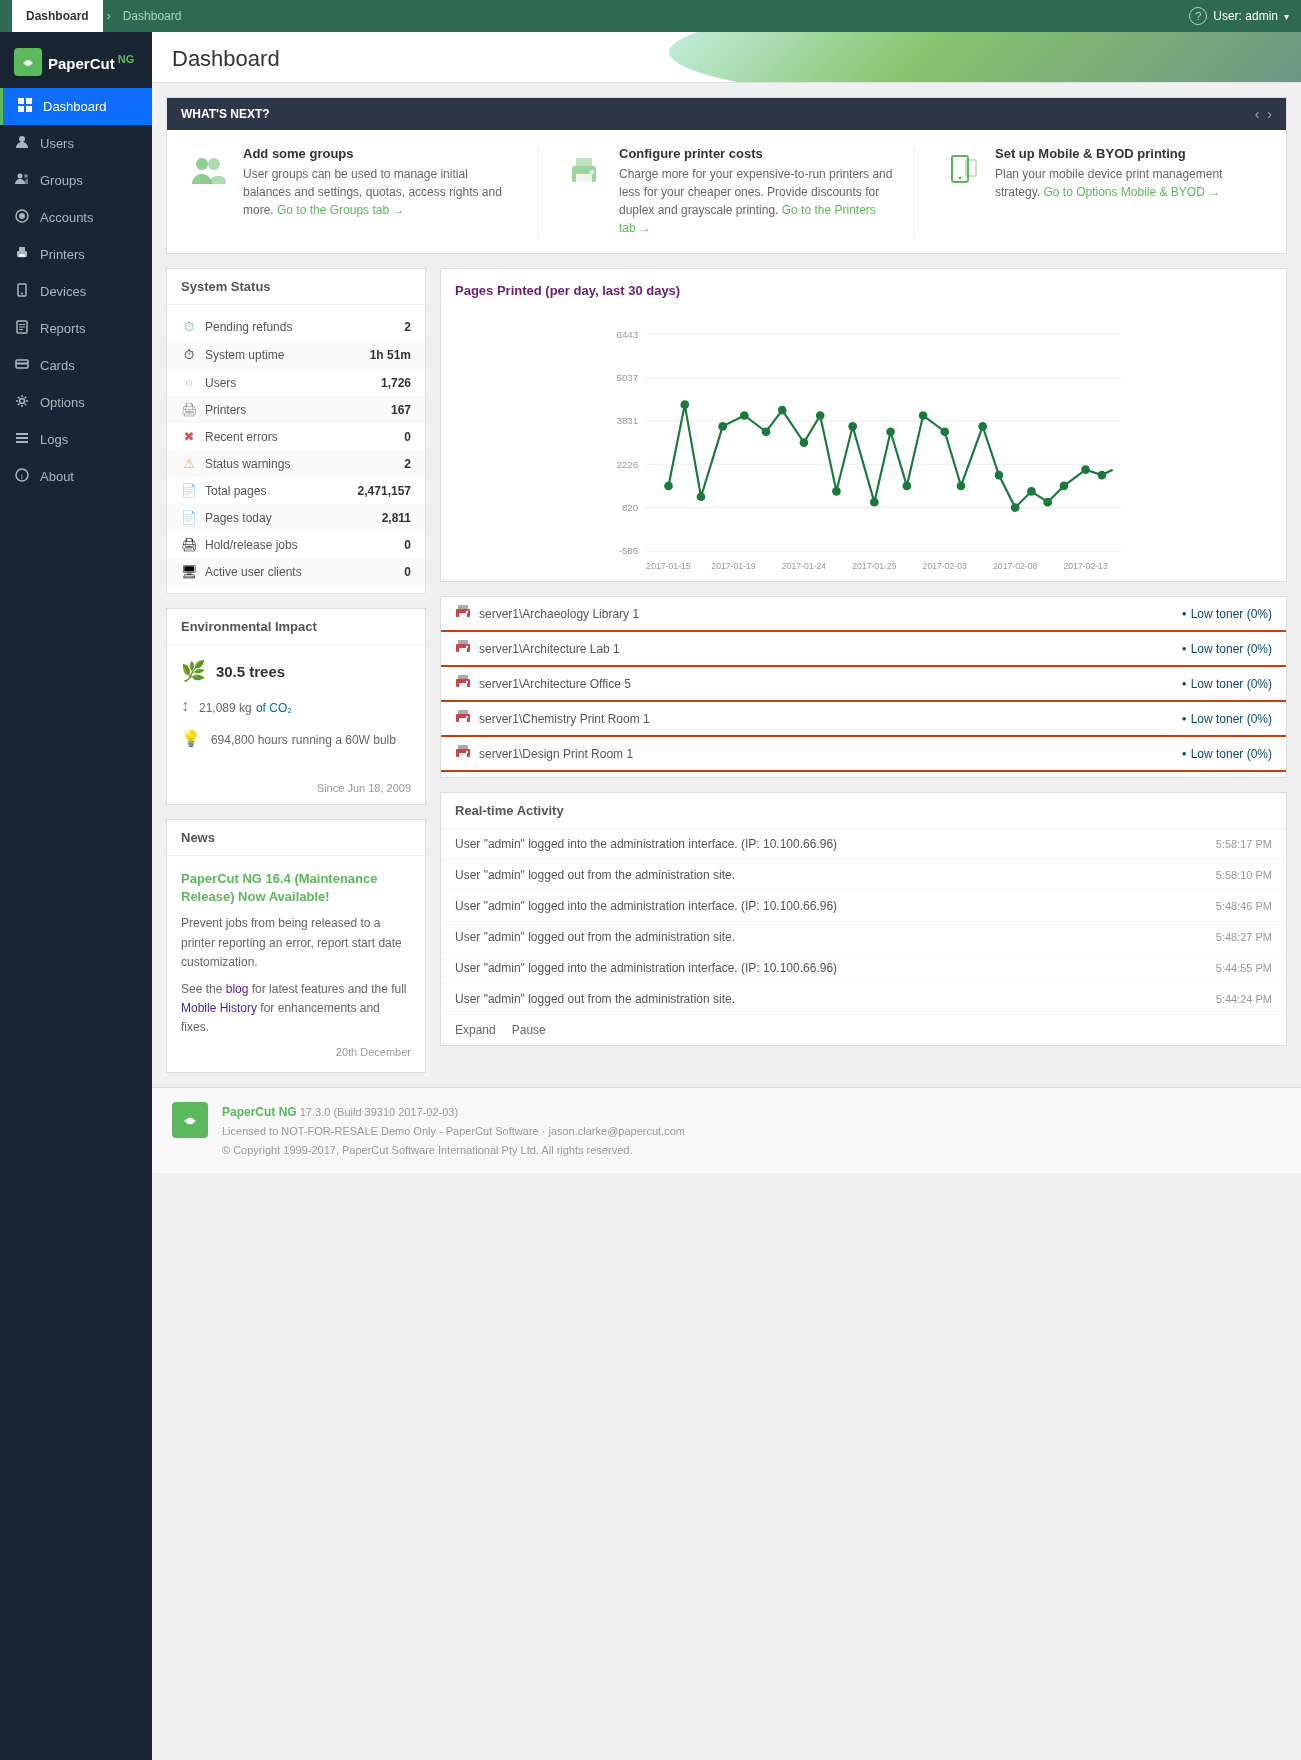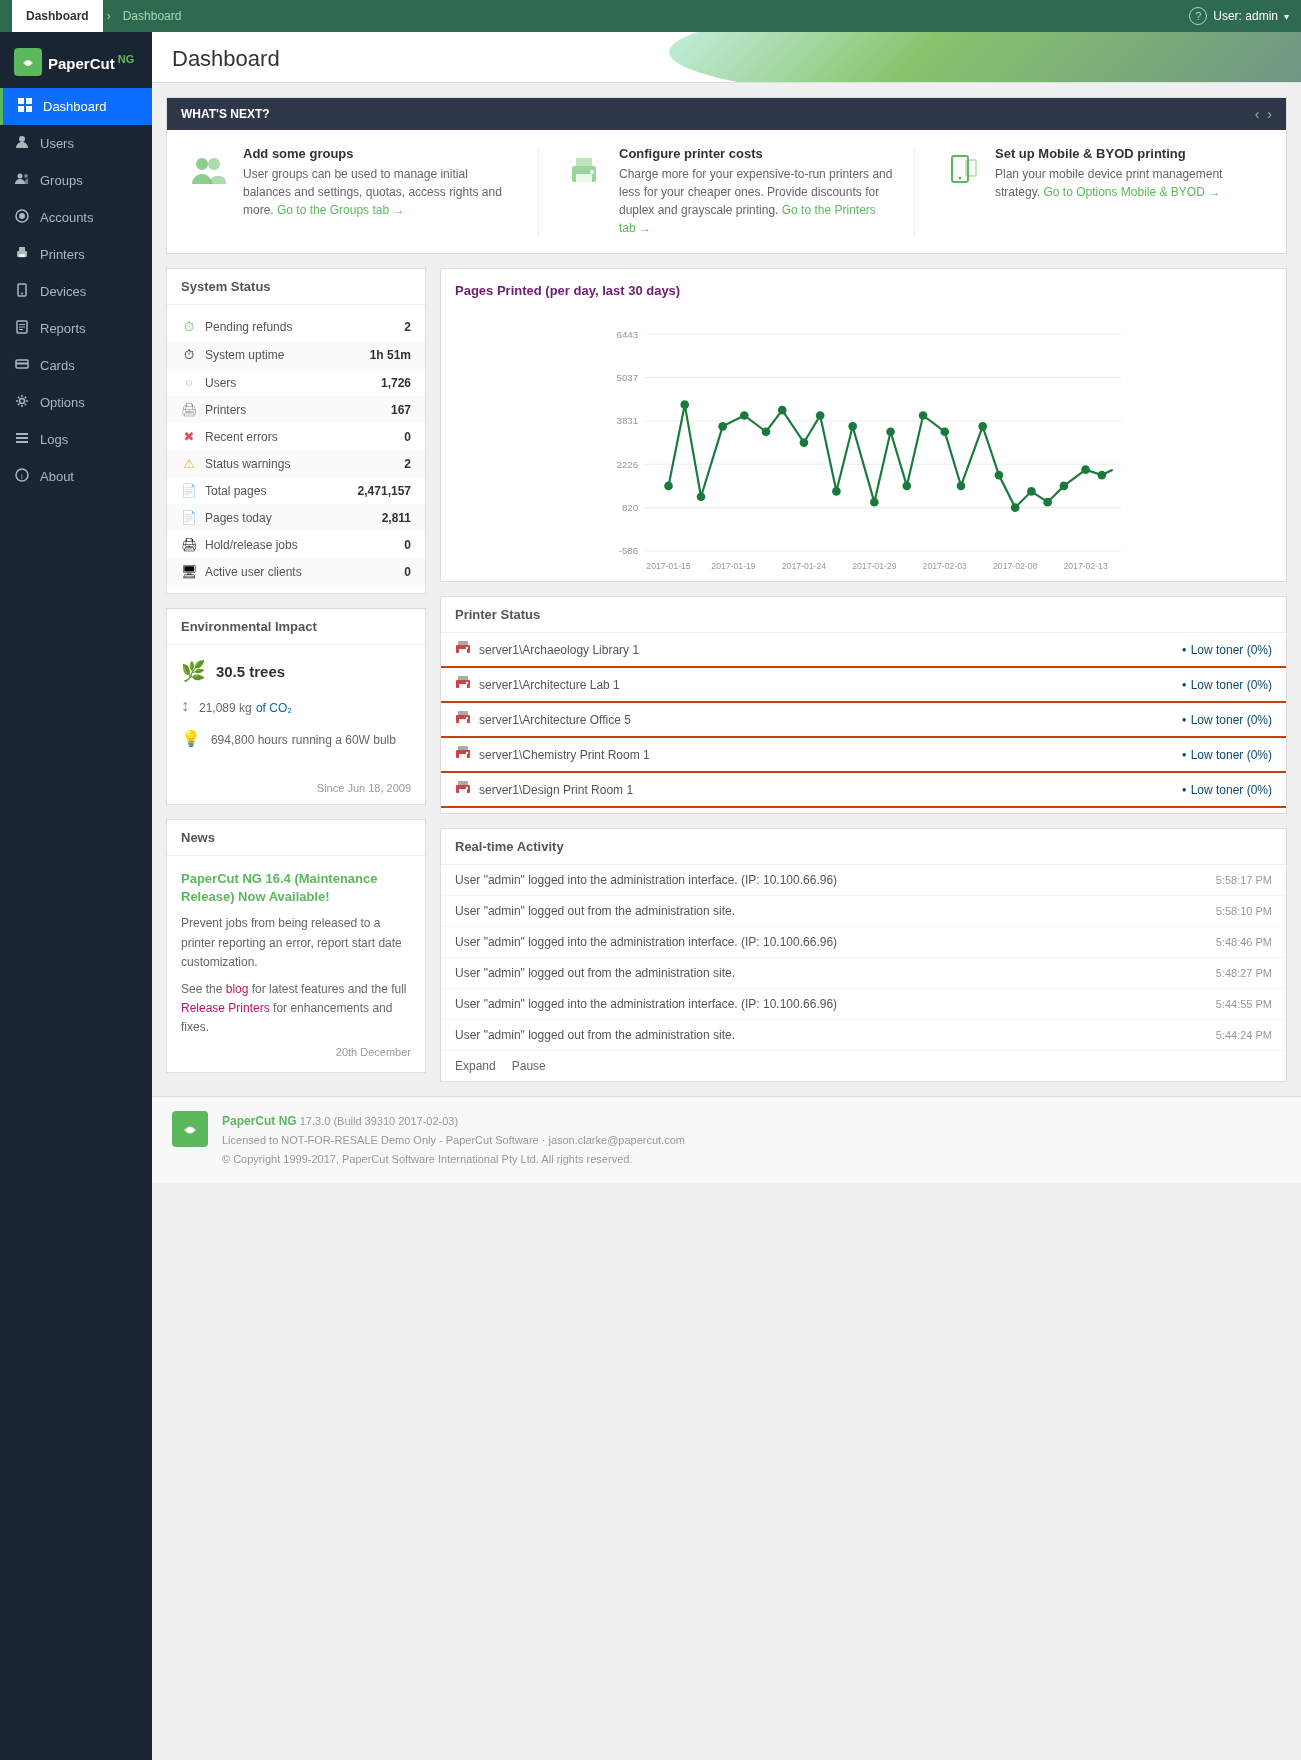--- a/index.html
+++ b/index.html
@@ -147,21 +147,21 @@
     .activity-row { display: flex; align-items: center; padding: 8px 14px; border-bottom: 1px solid #f5f5f5; gap: 8px; }
     .activity-text { flex: 1; font-size: 12px; color: #555; }
     .activity-time { font-size: 11px; color: #999; white-space: nowrap; }
     .activity-footer { display: flex; gap: 16px; padding: 8px 14px; }
     .activity-footer a { font-size: 12px; color: #666; text-decoration: none; cursor: pointer; }
 
     
     .news-body { padding: 14px; }
     .news-title a { color: #5cb85c; text-decoration: none; font-size: 13px; font-weight: bold; line-height: 1.4; }
     .news-body p { font-size: 12px; color: #666; line-height: 1.6; margin: 8px 0; }
-    .news-body a { color: #be185d; text-decoration: none; }
+    .news-body a { color: #4c1d95; text-decoration: none; }
     .news-date { font-size: 11px; color: #999; text-align: right; margin-top: 6px; }
 
     
     .footer {
       background: #f8f8f8;
       border-top: 1px solid #ddd;
       padding: 14px 20px;
       display: flex;
       align-items: flex-start;
       gap: 14px;
@@ -468,21 +468,21 @@
         </div>
 
         <div class="panel">
           <div class="panel-title">News</div>
           <div class="news-body">
             <div class="news-title">
               <a href="#" style="color:#5cb85c;text-decoration:none;font-size:13px;font-weight:bold;line-height:1.4;">PaperCut NG 16.4 (Maintenance Release) Now Available!</a>
             </div>
             <p>Prevent jobs from being released to a printer reporting an error, report start date customization.</p>
             <p>
-              <span>See the </span><a href="#">blog</a><span> for latest features and the full </span><a href="#">Release Printers</a><span> for enhancements and fixes.</span>
+              <span>See the </span><a href="#">blog</a><span> for latest features and the full </span><a href="#">Mobile History</a><span> for enhancements and fixes.</span>
             </p>
             <div class="news-date">20th December</div>
           </div>
         </div>
       </div>
 
       <div class="content-right">
 
         <div class="panel">
           <div style="padding: 14px 14px 0;">
@@ -538,21 +538,20 @@
               <circle cx="395" cy="160" r="4" fill="#1a7a3e"></circle>
               <circle cx="410" cy="170" r="4" fill="#1a7a3e"></circle>
               <circle cx="425" cy="155" r="4" fill="#1a7a3e"></circle>
               <circle cx="445" cy="140" r="4" fill="#1a7a3e"></circle>
               <circle cx="460" cy="145" r="4" fill="#1a7a3e"></circle>
             </svg>
           </div>
         </div>
 
         <div class="panel">
-          <div class="panel-title">Printer Status</div>
           <div class="printer-list">
             <div class="printer-row">
               <span class="printer-icon">
                 <svg width="16" height="16" viewBox="0 0 16 16" fill="#c44">
                     <rect x="3" y="1" width="10" height="6" rx="1" fill="#aaa"></rect>
                     <rect x="1" y="5" width="14" height="8" rx="1" fill="#c44"></rect>
                     <rect x="4" y="9" width="8" height="4" fill="white"></rect>
                     <circle cx="12" cy="8" r="1.2" fill="white"></circle>
                   </svg>
               </span>

